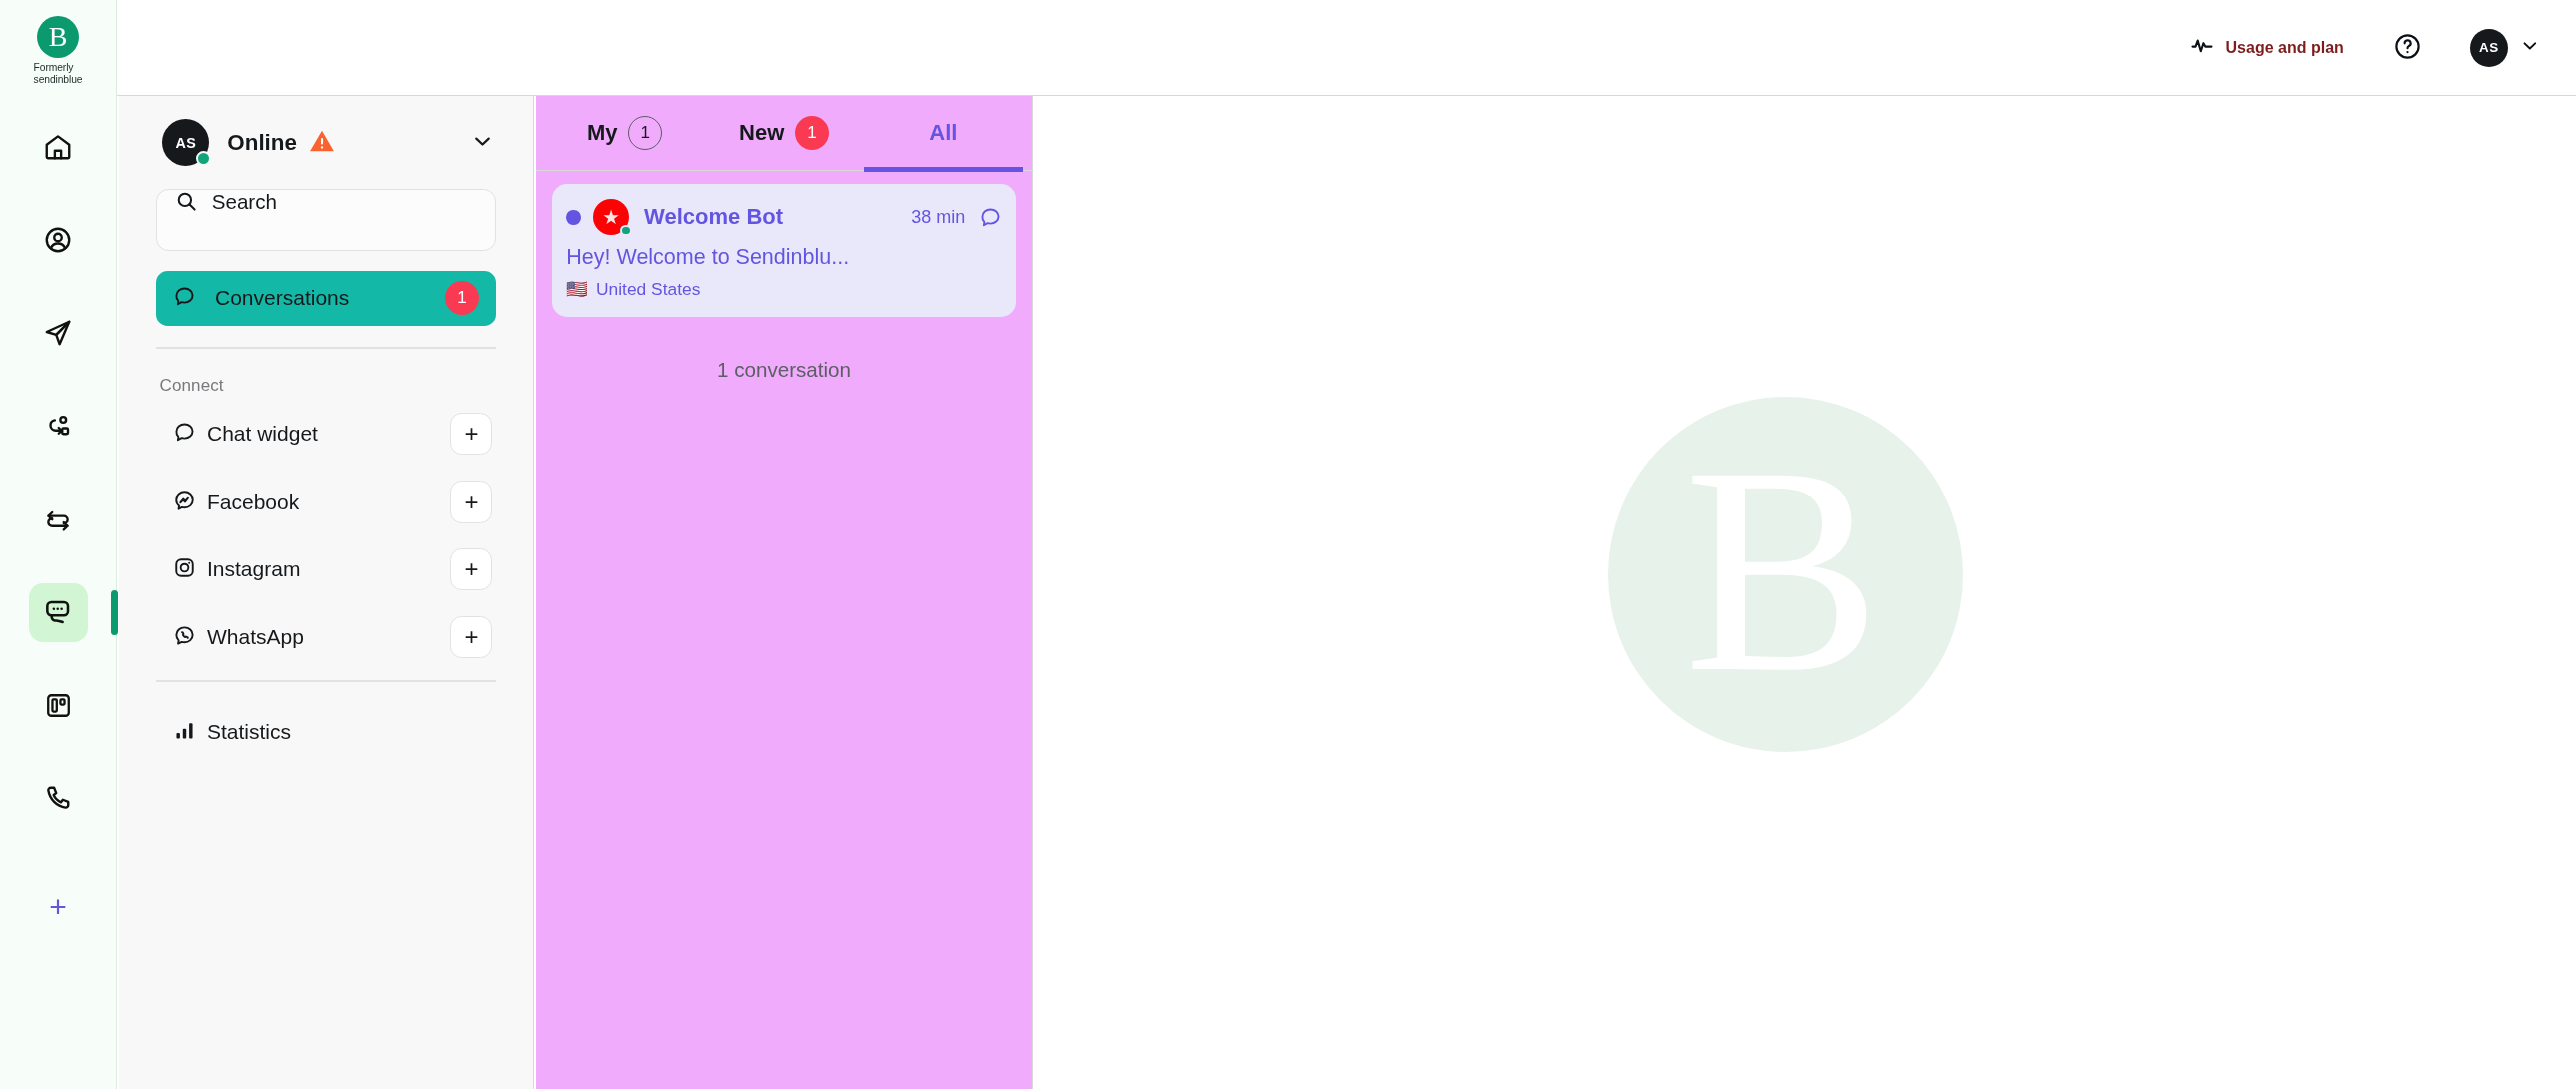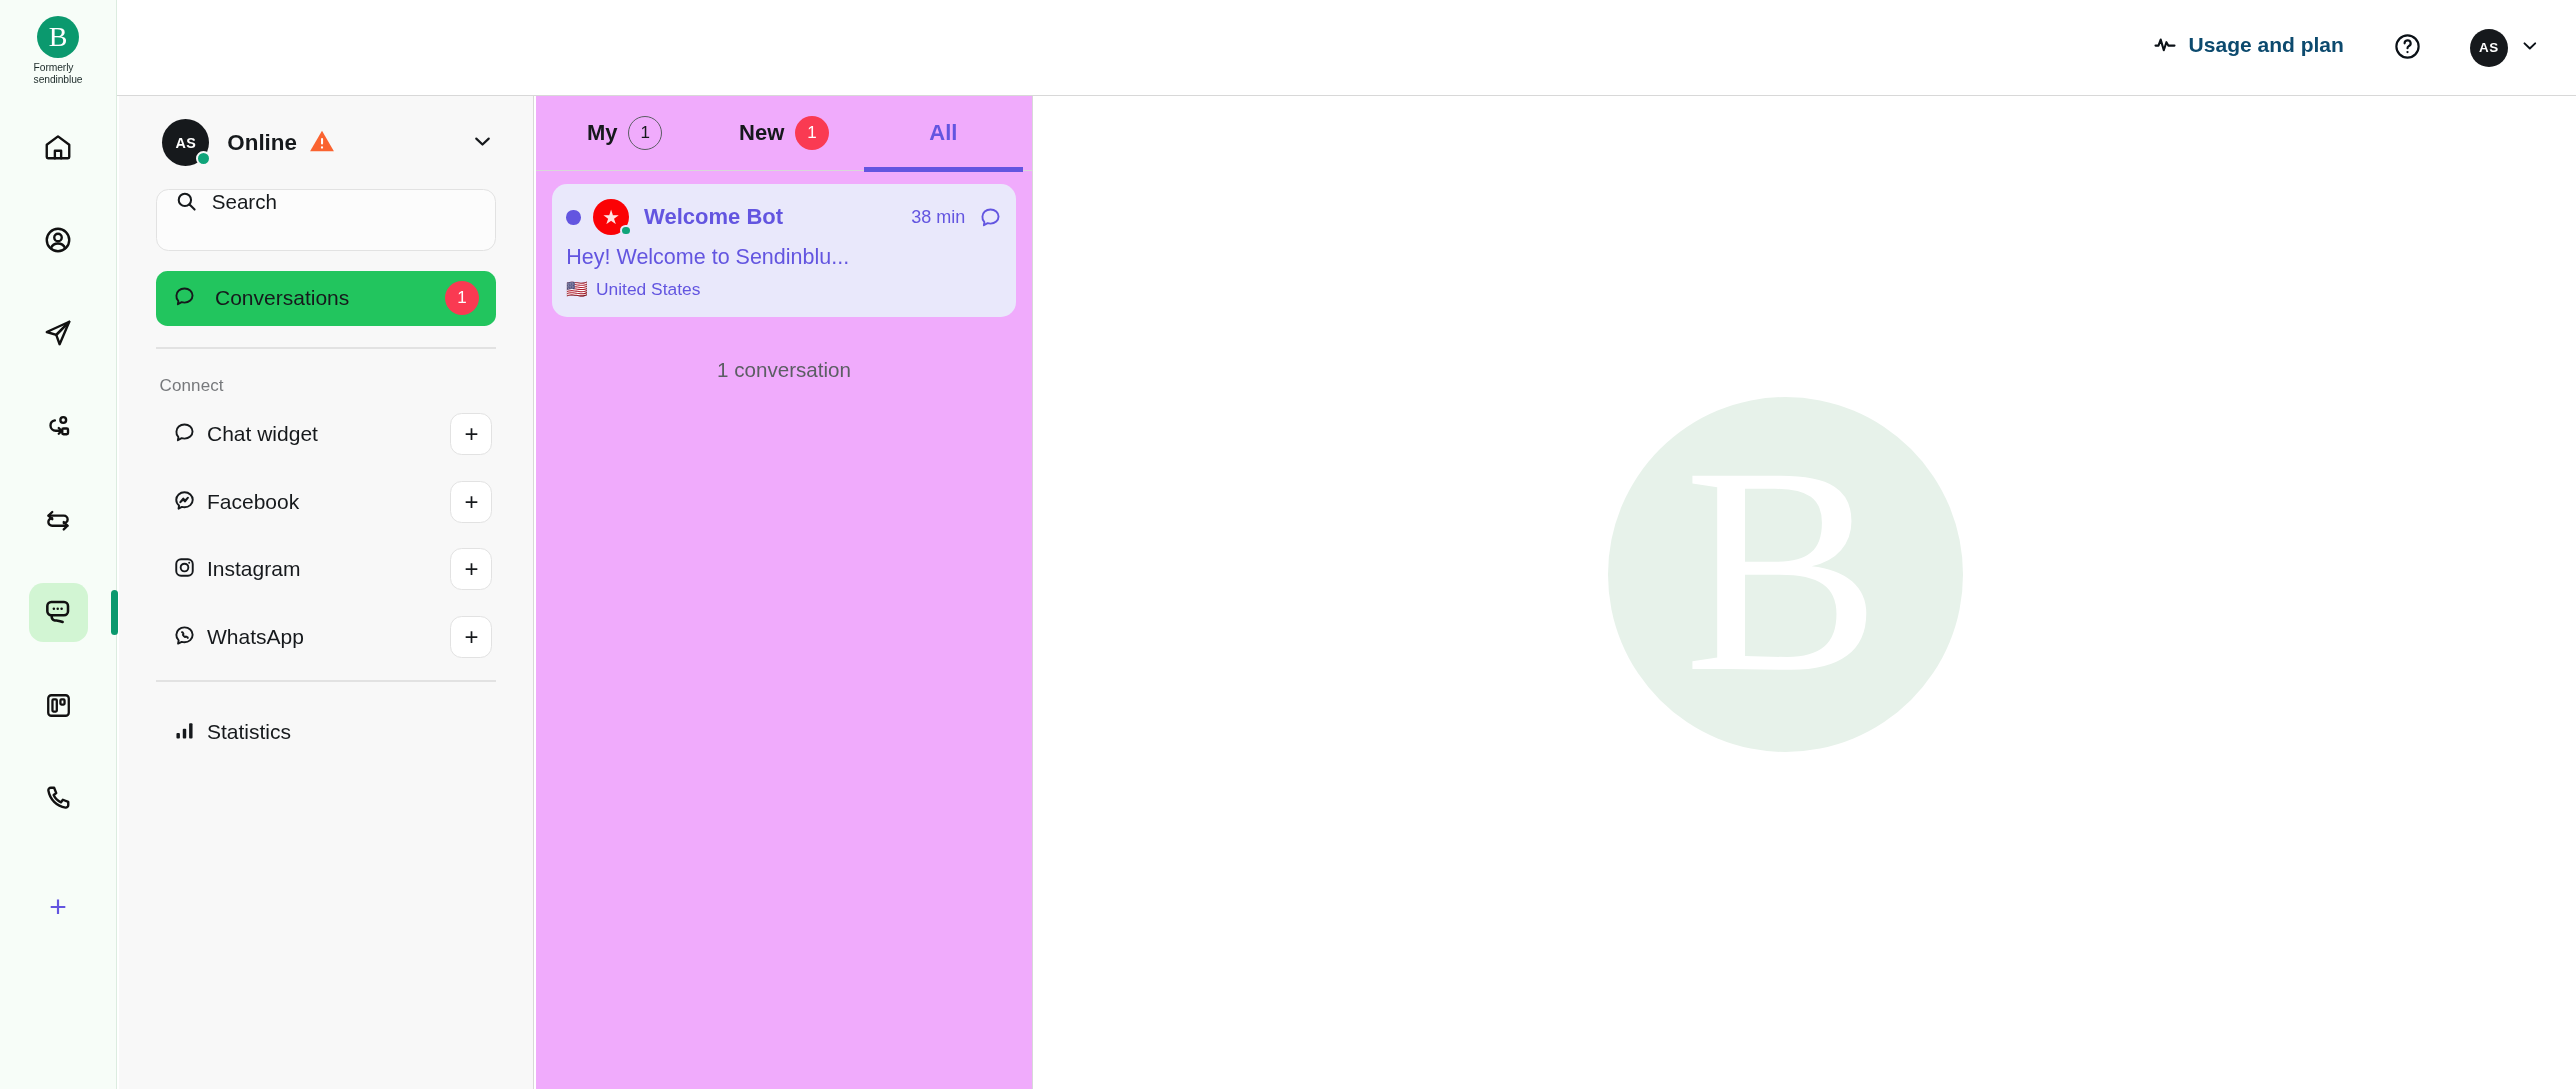--- a/index.html
+++ b/index.html
@@ -54,22 +54,22 @@
   }
 
   
   .topbar {
     position: absolute; left: 117px; top: 0; right: 0; height: 96px;
     background: #ffffff; border-bottom: 1.8px solid #d8d8d8;
     display: flex; align-items: center; justify-content: flex-end;
     padding-right: 36px; z-index: 4;
   }
   .usage {
-    display: flex; gap: 11.6px;
-    font-size: 21px; font-weight: 700; color: #0c4a6e; cursor: pointer;
+    display: flex; align-items: center; gap: 11.6px;
+    font-size: 16px; font-weight: 700; color: #7f1d1d; cursor: pointer;
   }
   .help-btn {
     margin-left: 47px; width: 34px; height: 34px; cursor: pointer;
     display: flex; align-items: center; justify-content: center;
   }
   .acct { margin-left: 45px; display: flex; align-items: center; gap: 12.5px; cursor: pointer; }
   .acct-avatar {
     width: 38px; height: 38px; border-radius: 50%; background: #16191c;
     color: #fff; font-size: 13.4px; font-weight: 700;
     display: flex; align-items: center; justify-content: center; letter-spacing: 0.4px;
@@ -115,21 +115,21 @@
     font-size: 20.6px; color: #16191c; width: 100%;
   }
   .searchbox input::placeholder { color: #16191c; }
 
   .nav-list { margin-top: 19.7px; }
   .nav-item {
     display: flex; align-items: center; height: 55px;
     border-radius: 11.6px; padding: 0 17px; gap: 19px; cursor: pointer;
     margin-bottom: 3.6px;
   }
-  .nav-item.selected { background: #22c55e; }
+  .nav-item.selected { background: #14b8a6; }
   .nav-label { font-size: 21px; color: #16191c; }
   .badge-red {
     margin-left: auto; min-width: 34px; height: 34px; padding: 0 9px;
     border-radius: 17px; background: #fa3a52; color: #fff;
     font-size: 17px; font-weight: 500;
     display: flex; align-items: center; justify-content: center;
   }
 
   .divider { height: 1.8px; background: #e2e2e2; margin: 21.5px 0 0 0; }
   .section-label {

